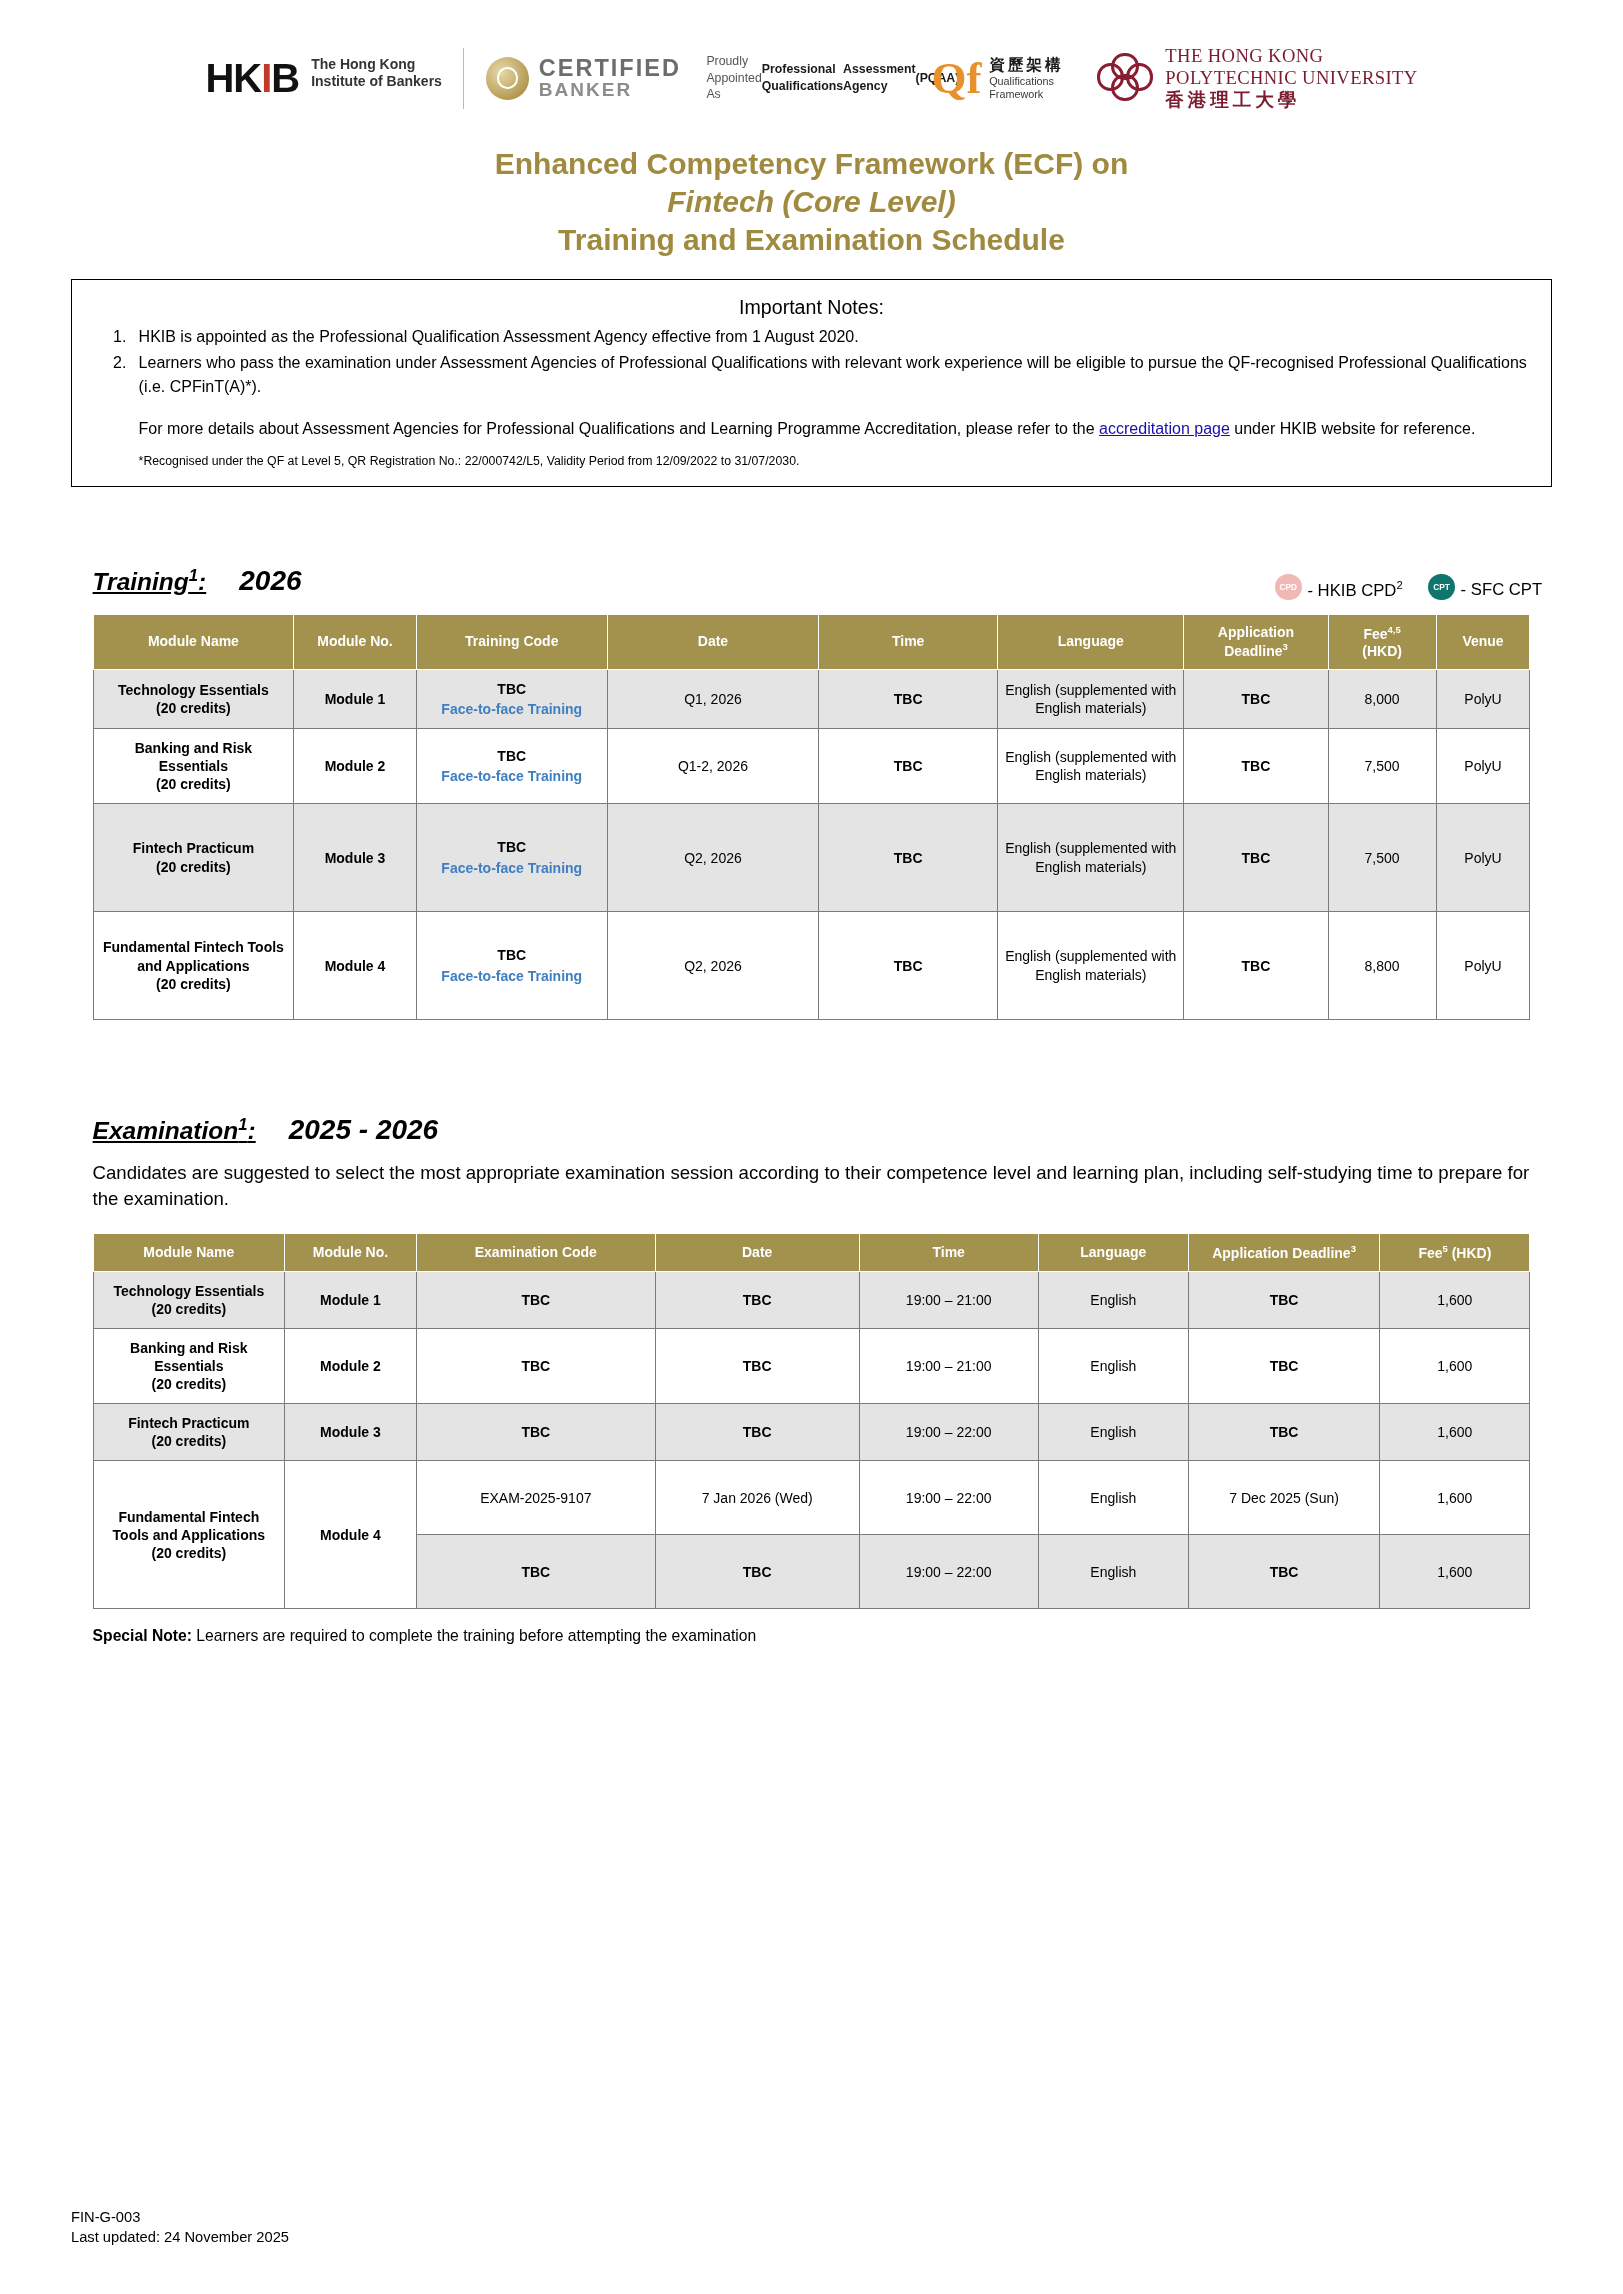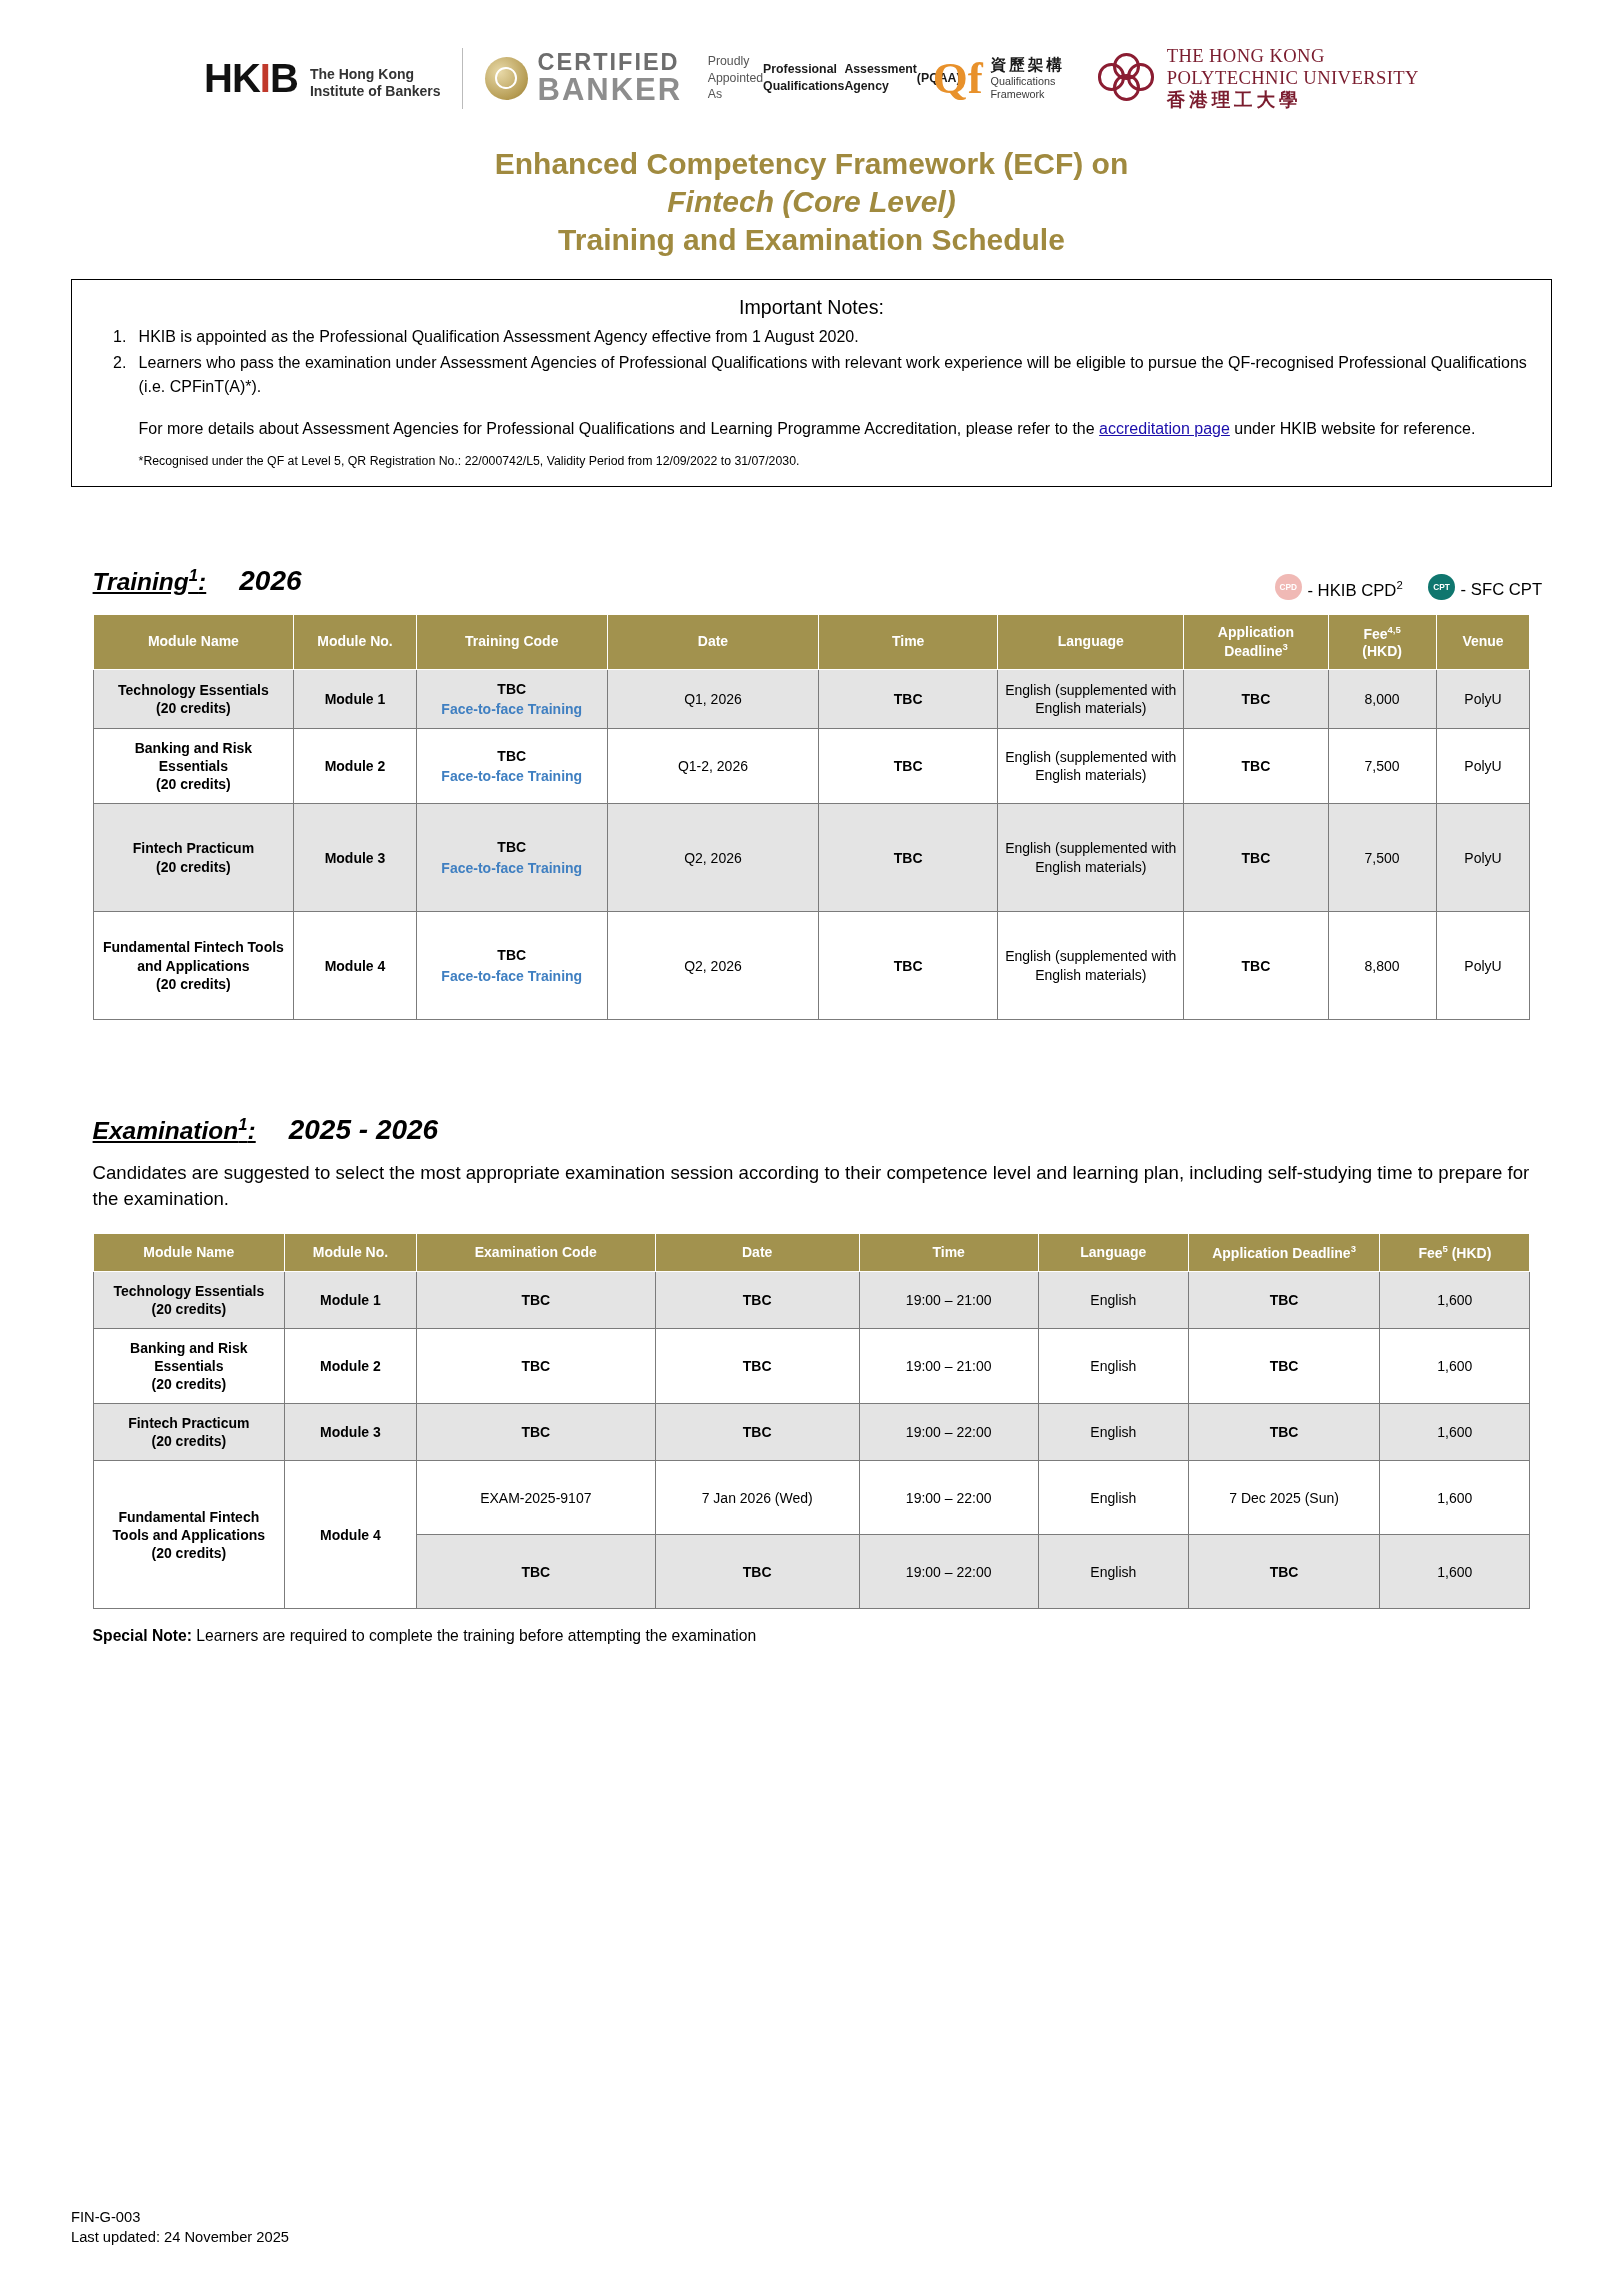--- a/index.html
+++ b/index.html
@@ -26,21 +26,21 @@
   .logo-bar {
     display: flex;
     align-items: center;
     justify-content: center;
     gap: 0px;
     height: 90px;
     margin-bottom: 17.6px;
   }
   .logo-cell { display: flex; align-items: center; }
 
-  .hkib-logo { display: flex; align-items: flex-end; gap: 12px; }
+  .hkib-logo { display: flex; align-items: flex-start; gap: 12px; }
   .hkib-mark {
     font-size: 40px;
     font-weight: 800;
     letter-spacing: -1px;
     color: #111;
     font-family: "Liberation Sans", sans-serif;
   }
   .hkib-mark .dot-i { color: #c0392b; }
   .hkib-text {
     font-size: 14px;
@@ -69,21 +69,21 @@
     box-sizing: border-box;
   }
   .cb-words {
     font-size: 22.5px;
     font-weight: 700;
     line-height: 1.0;
     color: #5b5b5b;
     letter-spacing: 0.5px;
   }
   .cb-words .c1 { color: #6d6d6d; font-size: 23.5px; letter-spacing: 2px;}
-  .cb-words .c2 { color: #8d8d8d; font-size: 31px; letter-spacing: 2px;}
+  .cb-words .c2 { color: #8d8d8d; font-size: 19px; letter-spacing: 2px;}
 
   .pqaa {
     font-size: 12.3px;
     line-height: 1.35;
     color: #1a1a1a;
     margin-left: 25.5px;
     max-width: 196px;
   }
   .pqaa .light { font-weight: 400; color: #555; }
   .pqaa .bold { font-weight: 700; }

